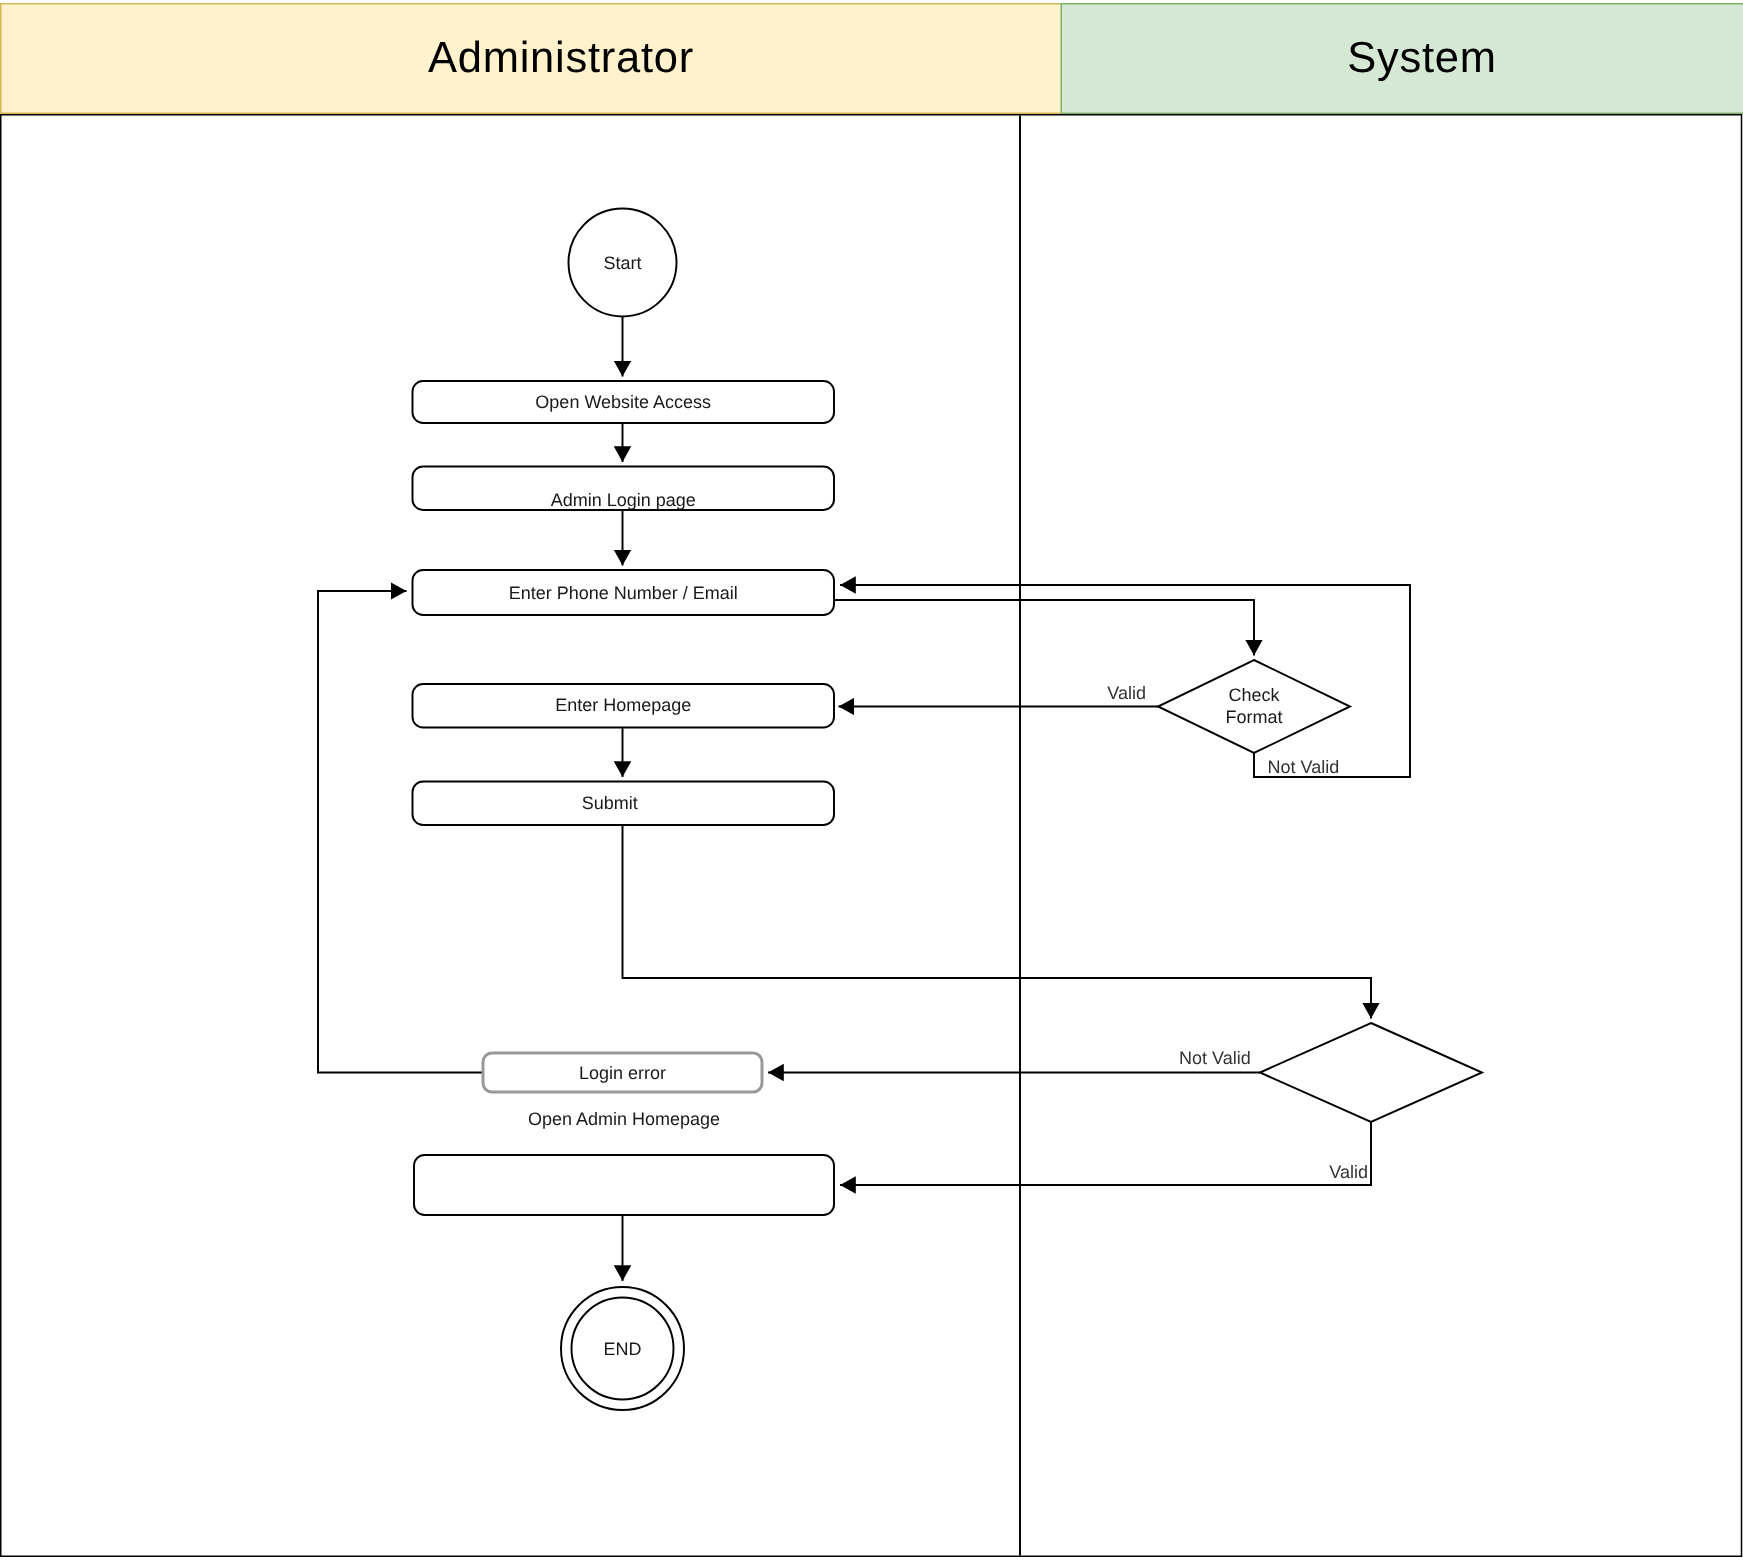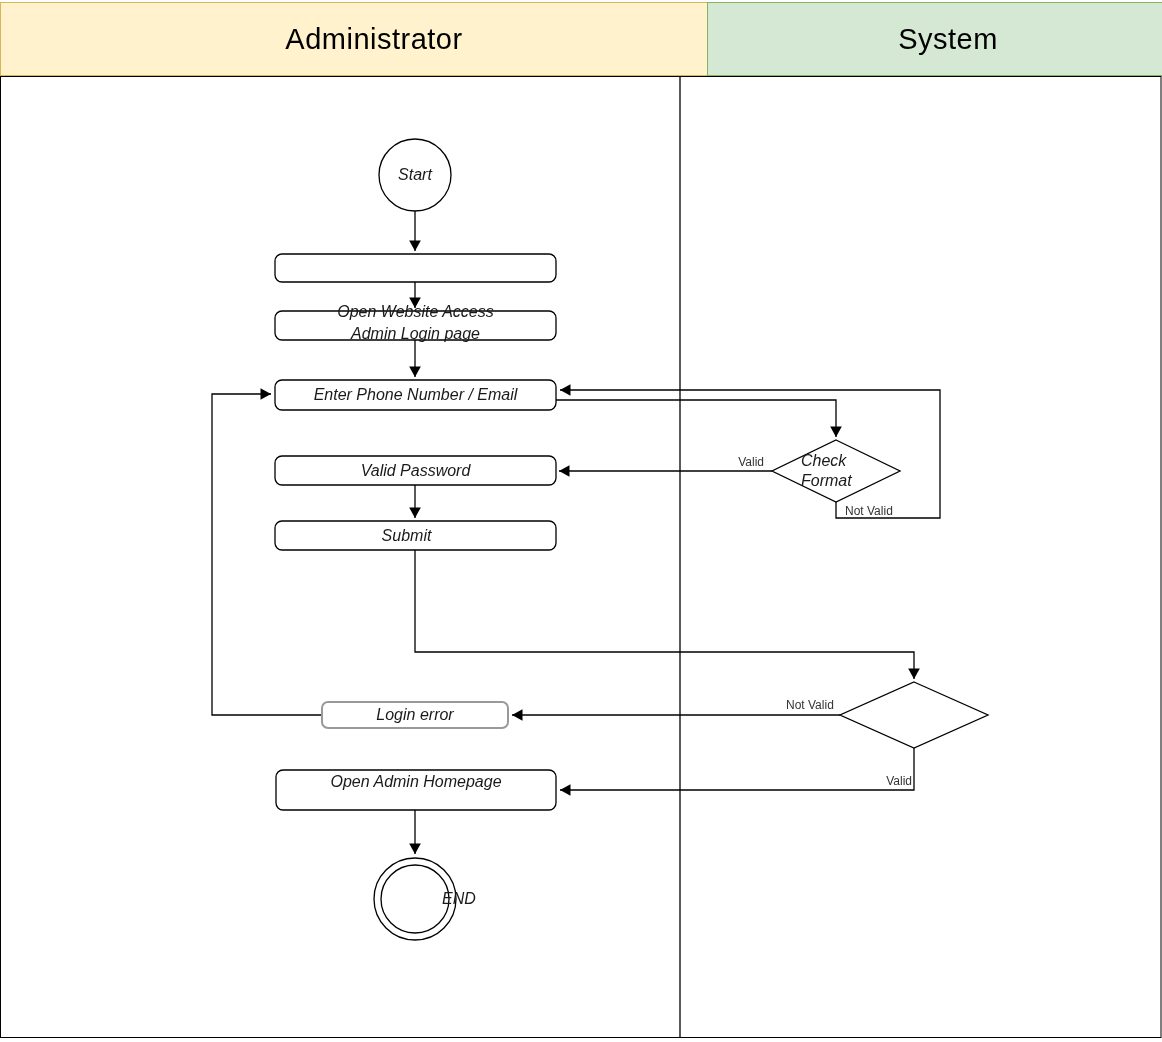--- a/index.html
+++ b/index.html
@@ -33,25 +33,25 @@
     background: #D5E8D4;
     border: 1px solid #82B366;
     margin-left: 27px;
   }
   svg.diagram-layer { position: absolute; left: 0; top: 0; }
   .label {
     position: absolute;
     display: flex;
     align-items: center;
     justify-content: center;
-    font-size: 16px;
+    text-align: center;
+    font-size: 12px;
     line-height: 1.25;
     color: #1a1a1a;
     pointer-events: none;
-    font-style: italic;
   }
   .edge-label {
     position: absolute;
     font-size: 12px;
     line-height: 14px;
     color: #333333;
     white-space: nowrap;
     pointer-events: none;
   }
   .edge-label.right-align { text-align: right; }
@@ -103,28 +103,28 @@
       <polygon points="836,440 900,471 836,502 772,471"></polygon>
       <rect x="322" y="702" width="186" height="26" rx="6" stroke="#999999" stroke-width="2"></rect>
       <polygon points="914,682 988,715 914,748 840,715"></polygon>
       <rect x="276" y="770" width="280" height="40" rx="7"></rect>
       <circle cx="415" cy="899" r="41"></circle>
       <circle cx="415" cy="899" r="34"></circle>
     </g>
   </svg>
 
   <div class="label" style="left:380px; top:160px; width:70px; height:30px;">Start</div>
-  <div class="label" style="left:275px; top:254px; width:281px; height:28px;margin-top:44px;">Open Website Access</div>
+  <div class="label" style="left:275px; top:254px; width:281px; height:28px;">Open Website Access</div>
   <div class="label" style="left:275px; top:311px; width:281px; height:45px;">Admin Login page</div>
   <div class="label" style="left:275px; top:380px; width:281px; height:30px;">Enter Phone Number / Email</div>
-  <div class="label" style="left:275px; top:456px; width:281px; height:29px;">Valid Password</div>
+  <div class="label" style="left:275px; top:456px; width:281px; height:29px;">Enter Homepage</div>
   <div class="label" style="left:292px; top:521px; width:229px; height:29px;">Submit</div>
   <div class="label" style="left:801px; top:443px; width:70px; height:56px;">Check Format</div>
   <div class="label" style="left:322px; top:702px; width:186px; height:26px;">Login error</div>
-  <div class="label" style="left:276px; top:770px; width:280px; height:24px;">Open Admin Homepage</div>
-  <div class="label" style="left:375px; top:884px; width:80px; height:30px;padding-left:44px;">END</div>
+  <div class="label" style="left:276px; top:734px; width:280px; height:24px;">Open Admin Homepage</div>
+  <div class="label" style="left:375px; top:884px; width:80px; height:30px;">END</div>
 
   <span class="edge-label right-align" style="left:714px; top:455px; width:50px; display:inline-block;">Valid</span>
   <span class="edge-label" style="left:845px; top:504px;">Not Valid</span>
   <span class="edge-label" style="left:786px; top:698px;">Not Valid</span>
   <span class="edge-label right-align" style="left:867px; top:774px; width:45px; display:inline-block;">Valid</span>
 
 </div>
 
 </body></html>

